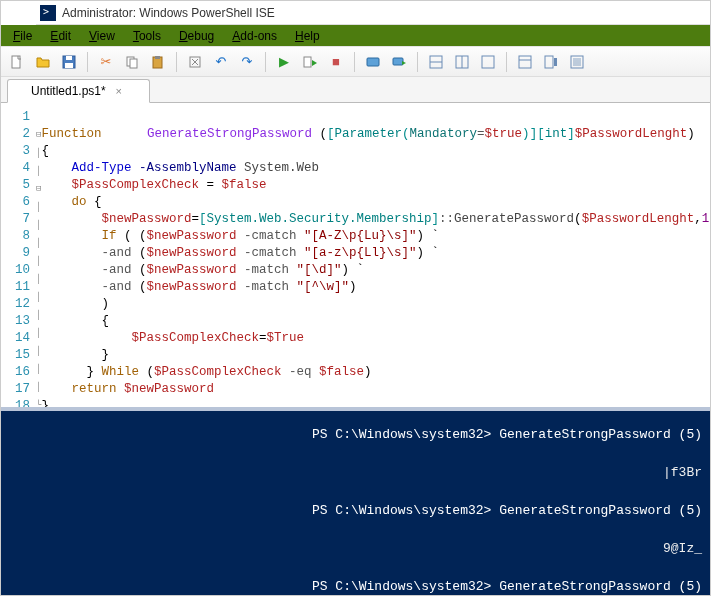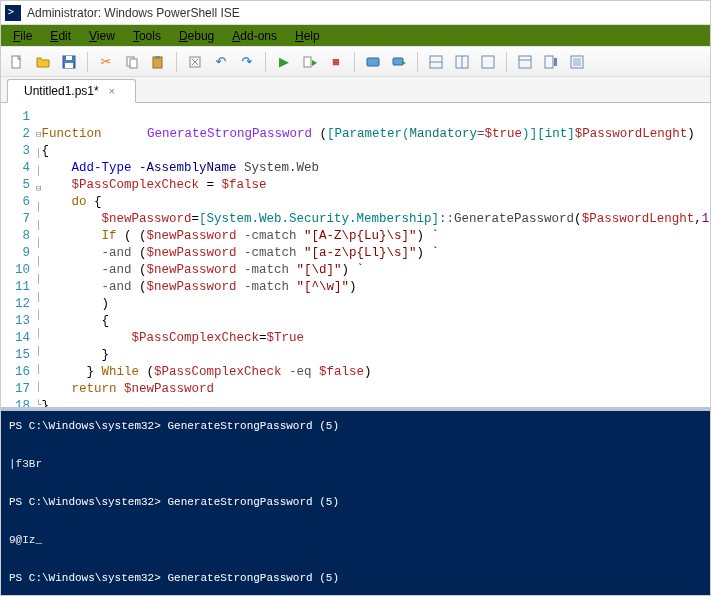--- a/index.html
+++ b/index.html
@@ -15,20 +15,21 @@
     overflow: hidden;
   }
   .title-bar {
     display: flex;
     align-items: center;
     height: 24px;
     background: #fff;
     border-bottom: 1px solid #ddd;
     padding: 0 4px;
     gap: 6px;
+    margin-left: 35px;
   }
   .title-icon {
     width: 16px; height: 16px;
     background: #012456;
     position: relative;
   }
   .title-icon::after {
     content: ">";
     color: #fff;
     font-size: 10px;
@@ -72,21 +73,21 @@
     align-items: flex-end;
     height: 26px;
     padding-left: 6px;
     background: #f5f5f5;
     border-bottom: 1px solid #bbb;
   }
   .tab {
     display: flex;
     align-items: center;
     gap: 6px;
-    padding: 4px 16px;
+    padding: 4px 23px;
     background: #fff;
     border: 1px solid #bbb;
     border-bottom: 1px solid #fff;
     border-radius: 3px 3px 0 0;
     height: 24px;
     margin-bottom: -1px;
   }
   .tab-close {
     width: 14px; height: 14px;
     display: flex; align-items: center; justify-content: center;
@@ -128,26 +129,27 @@
   .str { color: #8b0000; } 
   .num { color: #800080; } 
   .param { color: #000080; } 
   .cmd { color: #0000cd; } 
   .dot { color: #444; }
   .console {
     height: 188px;
     background: #012456;
     color: #eee;
     font-family: Consolas, "Courier New", monospace;
-    font-size: 11px;
+    font-size: 13px;
     line-height: 19px;
-    padding: 6px 8px;
+    padding: 14px 8px;
     white-space: pre;
     overflow: hidden;
     border-top: 4px solid #b8c4d8;
+    text-align: right;
   }
   .console .prompt { color: #fff; }
   svg.ticon { width: 16px; height: 16px; }
 </style>
 </head>
 <body>
 
 <div class="title-bar">
   <span class="title-icon"></span>
   <span class="title-text">Administrator: Windows PowerShell ISE</span>

